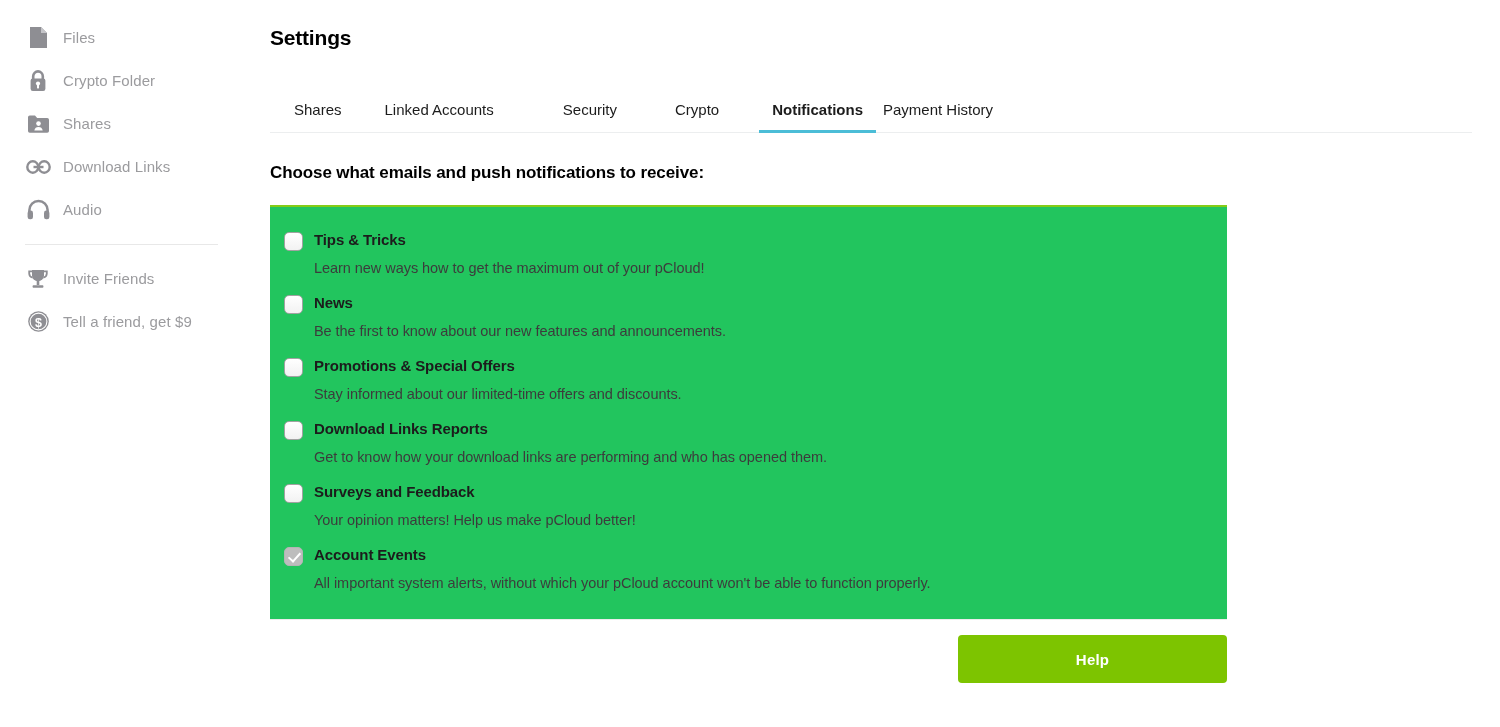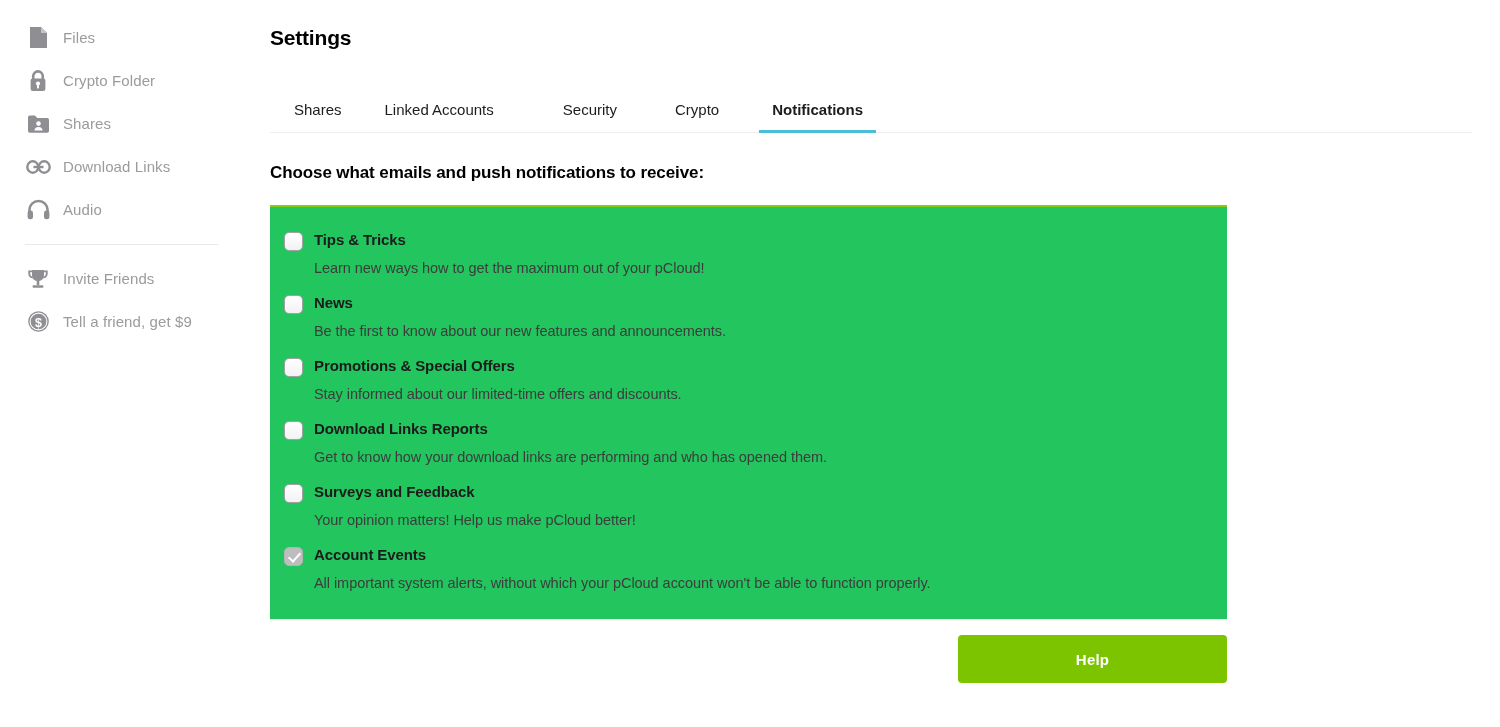--- a/index.html
+++ b/index.html
@@ -323,20 +323,23 @@
       </div>
       <div class="tab t2">
         <span>Security</span>
       </div>
       <div class="tab t3">
         <span>Crypto</span>
       </div>
       <div class="tab t4 active">
         <span>Notifications</span>
       </div>
+      <div class="tab t5">
+        <span>Payment History</span>
+      </div>
     </div>
 
     <h2 class="section-heading">Choose what emails and push notifications to receive:</h2>
 
     <div class="panel">
 
       <div class="notif-row">
         <span class="checkbox unchecked"></span>
         <div class="notif-text">
           <div class="notif-title">Tips &amp; Tricks</div>

